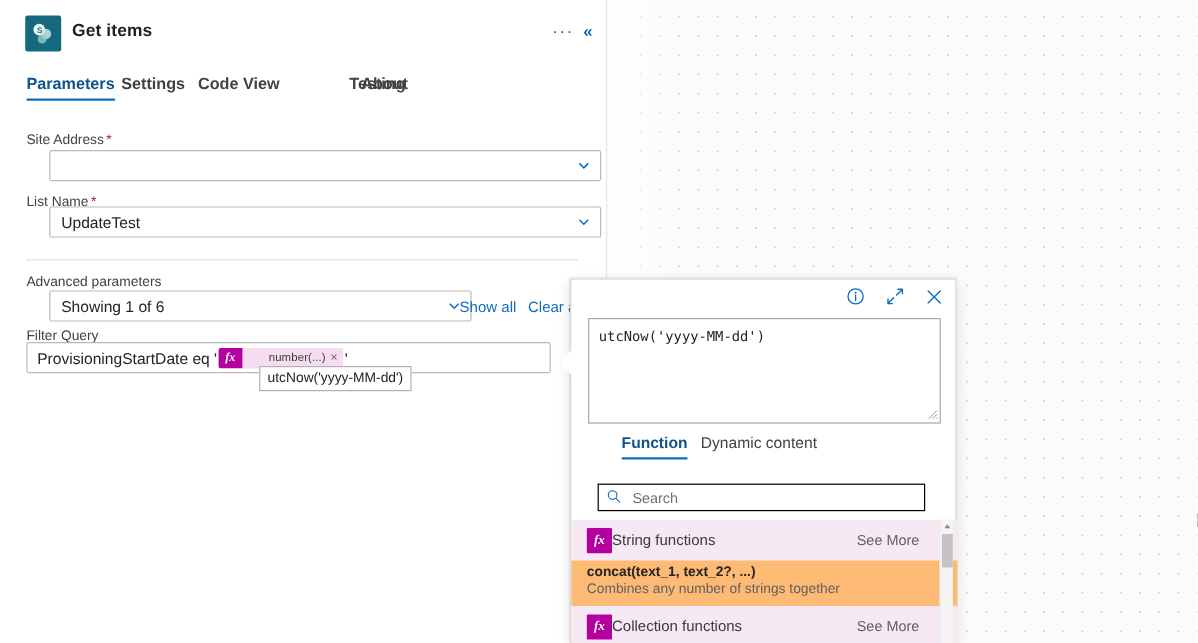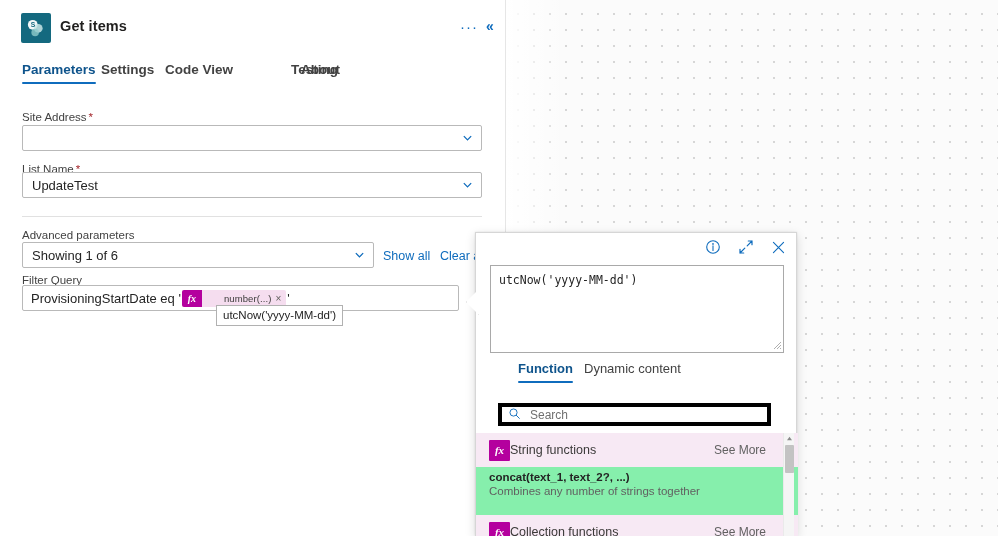--- a/index.html
+++ b/index.html
@@ -70,20 +70,21 @@
     position: absolute; font-size: 11.5px; color: #424242; white-space: nowrap;
   }
   .req { color: #a4262c; margin-left: 2px; }
   .combo {
     position: absolute;
     background: #fff; border: 1px solid #b9b9b9; border-radius: 2px;
     display: flex; align-items: center;
     font-size: 13px; color: #242424;
     padding: 0 28px 0 9px;
     cursor: pointer;
+    margin-left: 19px;
   }
   .combo .chev {
     position: absolute; right: 8px; top: 50%; transform: translateY(-50%);
     width: 11px; height: 11px;
   }
   .chev-path { stroke: #0f6cbd; stroke-width: 1.4; fill: none; }
   .divider {
     position: absolute; height: 1px; background: #e1e1e1;
   }
   .linkbtn {
@@ -255,41 +256,41 @@
     padding-bottom: 7px; white-space: nowrap;
   }
   .fly-tab.active { color: #0f548c; font-weight: bold; }
   .fly-tab.active .tab-underline {
     position: absolute; left: 0; right: 0; bottom: 0; height: 2.5px;
     background: #0f6cbd; border-radius: 2px;
   }
   .search {
     position: absolute; left: 22px; top: 170px;
     width: 273px; height: 23px;
-    border: 4px solid #000000; background: #fff;
+    border: 1px solid #000000; background: #fff;
     display: flex; align-items: center; padding-left: 6px;
     font-size: 12px; color: #707070;
   }
   .search-label { margin-left: 9px; }
   .fnlist { position: absolute; left: 0; top: 200px; width: 322px; height: 104px; overflow: hidden; }
   .fn-group {
     position: relative; height: 34px;
     background: #f7e9f4;
     display: flex; align-items: center; padding-left: 13px;
   }
   .fn-fx {
     width: 21px; height: 21px; background: #b4009e; border-radius: 1px;
     display: flex; align-items: center; justify-content: center;
     color: #fff; font-size: 11px; font-style: italic; font-weight: bold;
     font-family: "Liberation Serif", serif;
     flex: none;
   }
   .fn-group-name { font-size: 12.5px; color: #3b3a39; }
   .fn-seemore { position: absolute; right: 32px; font-size: 12px; color: #616161; cursor: pointer; }
-  .fn-item { position: relative; height: 48px; background: #86efac; padding: 4px 0 0 13px; }
+  .fn-item { position: relative; height: 38px; background: #fdba74; padding: 4px 0 0 13px; }
   .fn-sig { font-size: 11.5px; font-weight: bold; color: #242424; }
   .fn-desc { font-size: 11.5px; color: #616161; margin-top: 2px; }
   .sb {
     position: absolute; right: 2px; top: 200px; width: 11px; height: 104px;
     background: #f5f5f5; border-left: 1px solid #eaeaea;
   }
   .sb-up { position: absolute; left: 2px; top: 3px; }
   .sb-thumb {
     position: absolute; left: 1px; top: 12px; width: 9px; height: 28px;
     background: #c3c3c3; border-radius: 1px;

